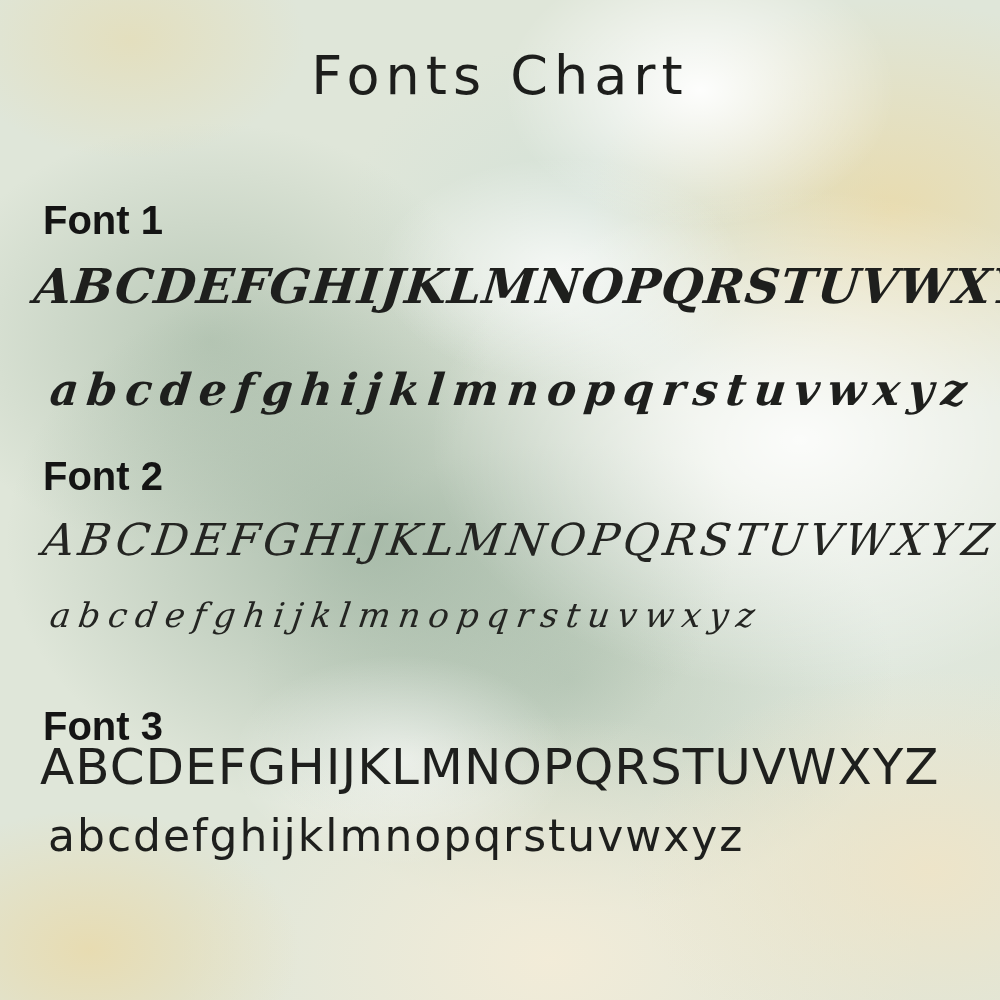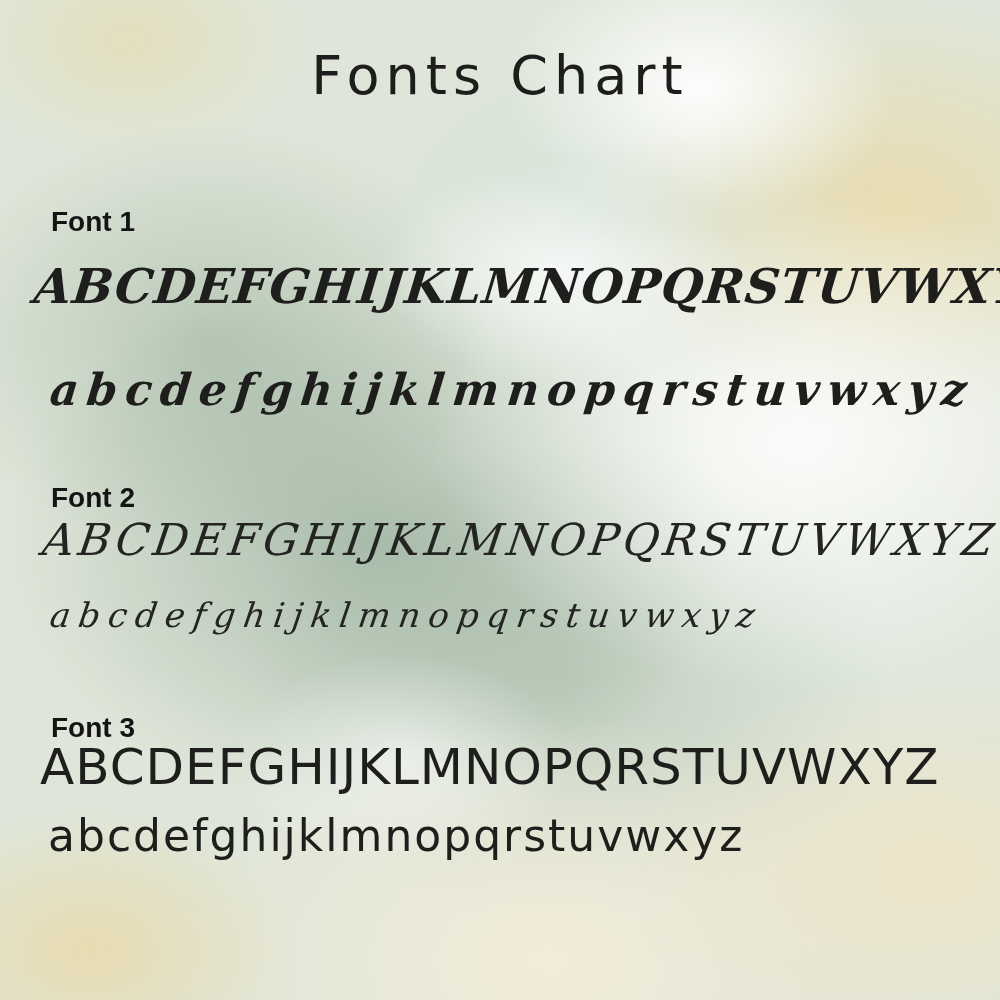--- a/index.html
+++ b/index.html
@@ -49,24 +49,24 @@
     text-align: center;
     font-family: "DejaVu Sans", sans-serif;
     font-weight: normal;
     font-size: 54px;
     letter-spacing: 6px;
     color: #1d1e1c;
   }
   .font-label {
     position: absolute;
     left: 35px;
-    margin: 16px;
+    margin: 8px;
     font-family: "Liberation Sans", sans-serif;
     font-weight: bold;
-    font-size: 28px;
+    font-size: 40px;
     line-height: 1;
     color: #141414;
   }
   .alphabet {
     position: absolute;
     margin: 0;
     line-height: 1;
     white-space: nowrap;
     color: #1e1f1d;
   }
@@ -88,21 +88,21 @@
     color: #242522;
   }
   
   .print-hand {
     font-family: "DejaVu Sans", sans-serif;
     font-weight: normal;
   }
   .f1-label { top: 192px; }
   .f1-upper { top: 262px; left: 32px;  font-size: 48px; letter-spacing: 1px; }
   .f1-lower { top: 368px; left: 48px;  font-size: 44px; letter-spacing: 8px; }
-  .f2-label { top: 468px; text-align: right; }
+  .f2-label { top: 448px; text-align: right; }
   .f2-upper { top: 518px; left: 40px;  font-size: 44px; letter-spacing: 4px; }
   .f2-lower { top: 598px; left: 48px;  font-size: 34px; letter-spacing: 8px; }
   .f3-label { top: 698px; }
   .f3-upper { top: 742px; left: 40px;  font-size: 50px; letter-spacing: 1px; }
   .f3-lower { top: 814px; left: 48px;  font-size: 44px; letter-spacing: 2px; }
 </style>
 </head>
 <body>
 
 <div class="canvas">

